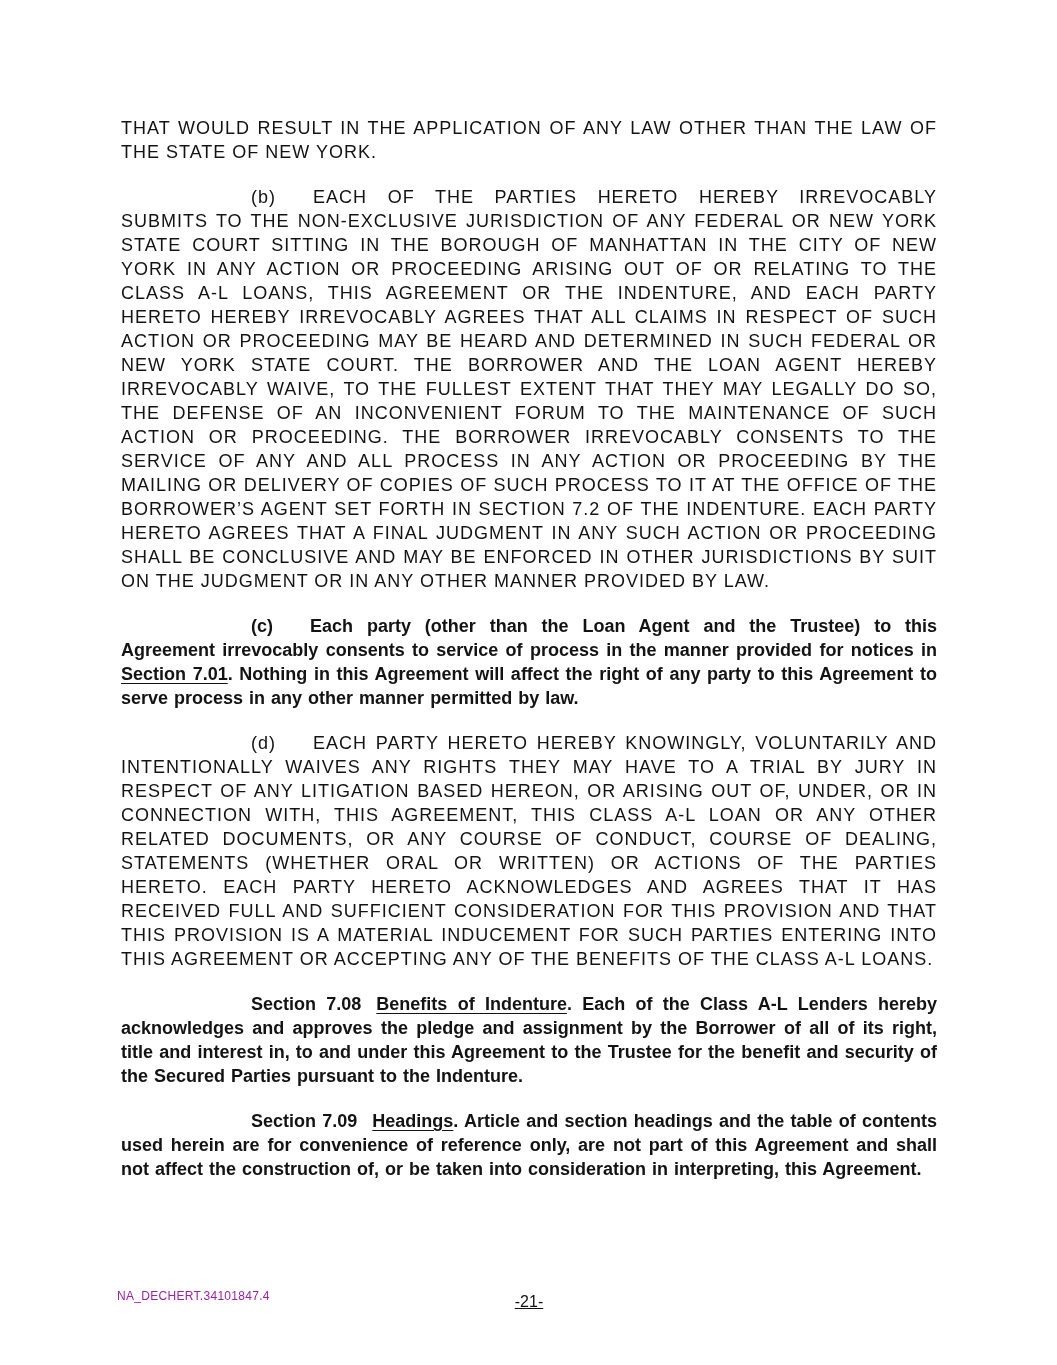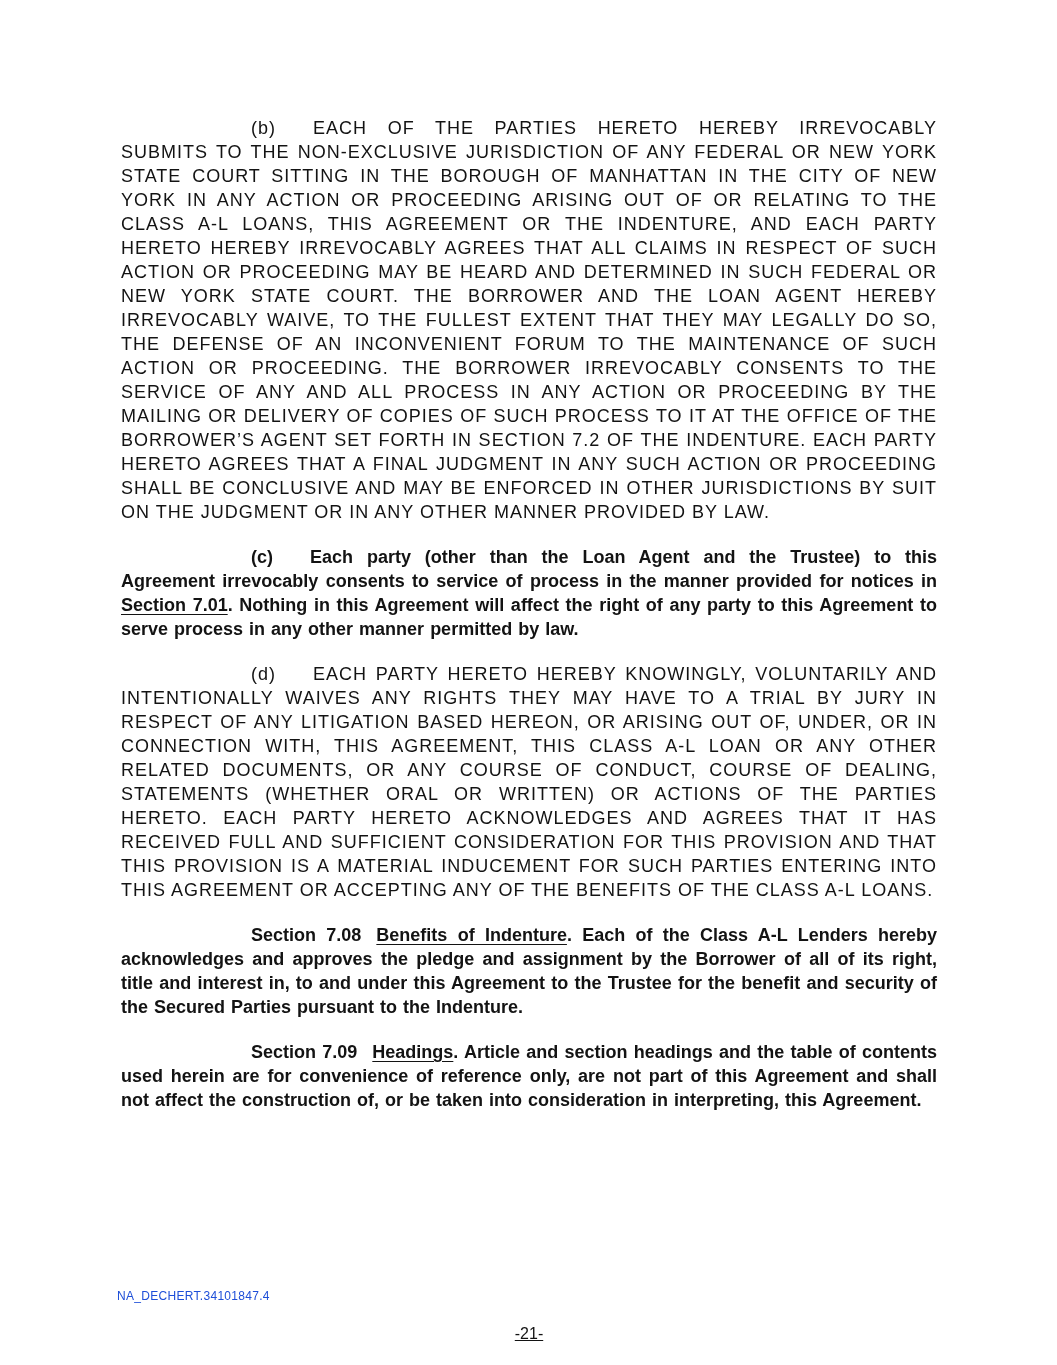--- a/index.html
+++ b/index.html
@@ -29,44 +29,45 @@
   }
   p.para:last-child { margin-bottom: 11px; }
   .upper { letter-spacing: 1px; }
   .mixed { word-spacing: 1px; font-weight: bold; }
   .indent { text-indent: 130px; }
   .plabel { margin-right: 37px; }
   .slabel { margin-right: 15px; }
   .u { text-decoration: underline; text-underline-offset: 3px; }
   .pageno {
     position: absolute;
-    top: 1325px;
+    top: 1293px;
     left: 121px;
     width: 816px;
     text-align: center;
     font-size: 16px;
     line-height: 18px;
     color: #131313;
     text-decoration: underline;
   }
   .docid {
     position: absolute;
     top: 1289px;
     left: 117px;
     font-size: 12px;
     line-height: 14px;
     letter-spacing: 0.3px;
-    color: #1d4ed8;
+    color: #a21caf;
   }
 </style>
 </head>
 <body>
 
 <div class="content">
 
+  <p class="para upper"><span>THAT WOULD RESULT IN THE APPLICATION OF ANY LAW OTHER THAN THE LAW OF THE STATE OF NEW YORK.</span></p>
 
   <p class="para upper indent"><span class="plabel">(b)</span><span>EACH OF THE PARTIES HERETO HEREBY IRREVOCABLY SUBMITS TO THE NON-EXCLUSIVE JURISDICTION OF ANY FEDERAL OR NEW YORK STATE COURT SITTING IN THE BOROUGH OF MANHATTAN IN THE CITY OF NEW YORK IN ANY ACTION OR PROCEEDING ARISING OUT OF OR RELATING TO THE CLASS A-L LOANS, THIS AGREEMENT OR THE INDENTURE, AND EACH PARTY HERETO HEREBY IRREVOCABLY AGREES THAT ALL CLAIMS IN RESPECT OF SUCH ACTION OR PROCEEDING MAY BE HEARD AND DETERMINED IN SUCH FEDERAL OR NEW YORK STATE COURT. THE BORROWER AND THE LOAN AGENT HEREBY IRREVOCABLY WAIVE, TO THE FULLEST EXTENT THAT THEY MAY LEGALLY DO SO, THE DEFENSE OF AN INCONVENIENT FORUM TO THE MAINTENANCE OF SUCH ACTION OR PROCEEDING. THE BORROWER IRREVOCABLY CONSENTS TO THE SERVICE OF ANY AND ALL PROCESS IN ANY ACTION OR PROCEEDING BY THE MAILING OR DELIVERY OF COPIES OF SUCH PROCESS TO IT AT THE OFFICE OF THE BORROWER’S AGENT SET FORTH IN SECTION 7.2 OF THE INDENTURE. EACH PARTY HERETO AGREES THAT A FINAL JUDGMENT IN ANY SUCH ACTION OR PROCEEDING SHALL BE CONCLUSIVE AND MAY BE ENFORCED IN OTHER JURISDICTIONS BY SUIT ON THE JUDGMENT OR IN ANY OTHER MANNER PROVIDED BY LAW.</span></p>
 
   <p class="para mixed indent"><span class="plabel">(c)</span><span>Each party (other than the Loan Agent and the Trustee) to this Agreement irrevocably consents to service of process in the manner provided for notices in </span><span class="u">Section 7.01</span><span>. Nothing in this Agreement will affect the right of any party to this Agreement to serve process in any other manner permitted by law.</span></p>
 
   <p class="para upper indent"><span class="plabel">(d)</span><span>EACH PARTY HERETO HEREBY KNOWINGLY, VOLUNTARILY AND INTENTIONALLY WAIVES ANY RIGHTS THEY MAY HAVE TO A TRIAL BY JURY IN RESPECT OF ANY LITIGATION BASED HEREON, OR ARISING OUT OF, UNDER, OR IN CONNECTION WITH, THIS AGREEMENT, THIS CLASS A-L LOAN OR ANY OTHER RELATED DOCUMENTS, OR ANY COURSE OF CONDUCT, COURSE OF DEALING, STATEMENTS (WHETHER ORAL OR WRITTEN) OR ACTIONS OF THE PARTIES HERETO. EACH PARTY HERETO ACKNOWLEDGES AND AGREES THAT IT HAS RECEIVED FULL AND SUFFICIENT CONSIDERATION FOR THIS PROVISION AND THAT THIS PROVISION IS A MATERIAL INDUCEMENT FOR SUCH PARTIES ENTERING INTO THIS AGREEMENT OR ACCEPTING ANY OF THE BENEFITS OF THE CLASS A-L LOANS.</span></p>
 
   <p class="para mixed indent"><span class="slabel">Section 7.08</span><span class="u">Benefits of Indenture</span><span>. Each of the Class A-L Lenders hereby acknowledges and approves the pledge and assignment by the Borrower of all of its right, title and interest in, to and under this Agreement to the Trustee for the benefit and security of the Secured Parties pursuant to the Indenture.</span></p>
 
   <p class="para mixed indent"><span class="slabel">Section 7.09</span><span class="u">Headings</span><span>. Article and section headings and the table of contents used herein are for convenience of reference only, are not part of this Agreement and shall not affect the construction of, or be taken into consideration in interpreting, this Agreement.</span></p>

